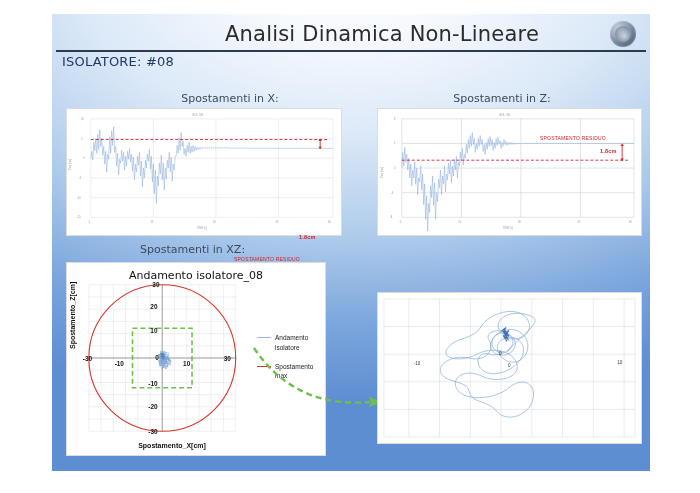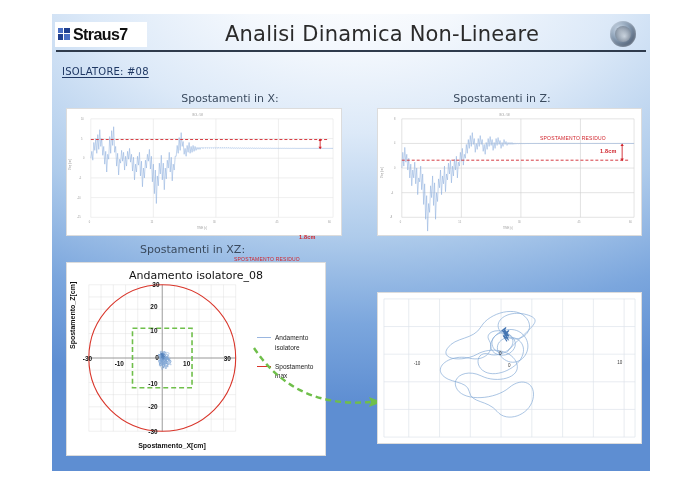--- a/index.html
+++ b/index.html
@@ -28,22 +28,22 @@
     font-family:"DejaVu Sans",sans-serif;font-size:21px;color:#2b2b2b;letter-spacing:0.2px;}
 
   .seal{position:absolute;right:14px;top:7px;width:26px;height:26px;border-radius:50%;
     background:radial-gradient(circle at 35% 32%, #cfdcea 0%, #8ea2b8 38%, #55657a 72%, #3a4656 100%);
     box-shadow:inset 0 0 3px rgba(255,255,255,.55);}
   .seal::after{content:"";position:absolute;left:5px;top:5px;right:5px;bottom:5px;border-radius:50%;
     background:radial-gradient(circle at 60% 65%, rgba(255,255,255,.5), rgba(40,55,75,.55));}
 
   .title-rule{position:absolute;left:4px;top:36px;width:590px;height:2px;background:#2f3b4c;}
 
-  .iso-head{position:absolute;left:10px;top:52px;font-size:10px;color:#1f3864;
-    text-decoration:underline;text-underline-offset:2px;letter-spacing:.2px;
+  .iso-head{position:absolute;left:10px;top:40px;font-size:13px;color:#1f3864;
+    text-underline-offset:2px;letter-spacing:.2px;
     font-family:"DejaVu Sans",sans-serif;}
 
   
   .cap{position:absolute;font-size:11px;color:#3a4a5e;font-family:"DejaVu Sans",sans-serif;}
   .cap-x{left:88px;top:78px;width:180px;text-align:center;}
   .cap-z{left:350px;top:78px;width:200px;text-align:center;}
   .cap-xz{left:88px;top:229px;width:200px;text-align:left;}
 
   
   .frame{position:absolute;background:#ffffff;border:1px solid #dcdcdc;box-sizing:border-box;}
@@ -74,29 +74,20 @@
 
   
   .callout{position:absolute;left:200px;top:330px;width:150px;height:80px;pointer-events:none;}
 </style>
 </head>
 <body>
 
 <div class="page">
   <div class="slide">
 
-    <div class="logo-box">
-      <span class="logo-blocks">
-        <i></i>
-          <i></i>
-          <i></i>
-          <i></i>
-      </span>
-      <span class="logo-text">Straus7</span>
-    </div>
 
     <div class="slide-title">Analisi Dinamica Non-Lineare</div>
 
     <div class="seal"></div>
     <div class="title-rule"></div>
 
     <div class="iso-head">ISOLATORE: #08</div>
 
     <div class="cap cap-z">Spostamenti in Z:</div>
     <div class="cap cap-x">Spostamenti in X:</div>

